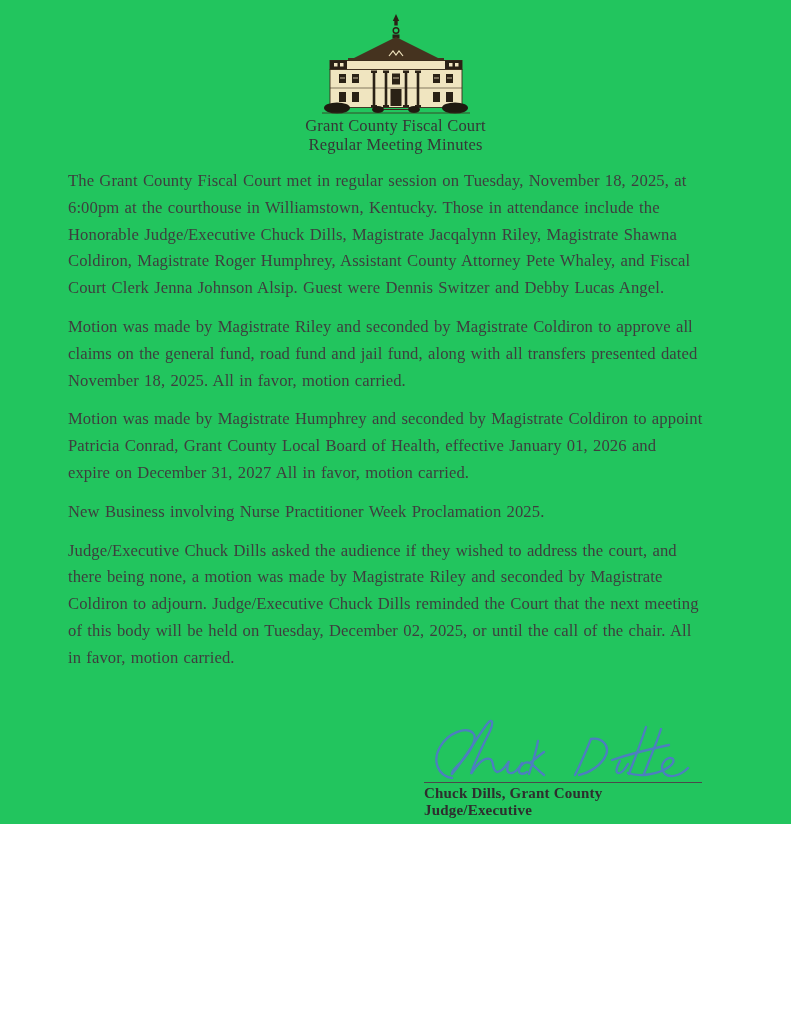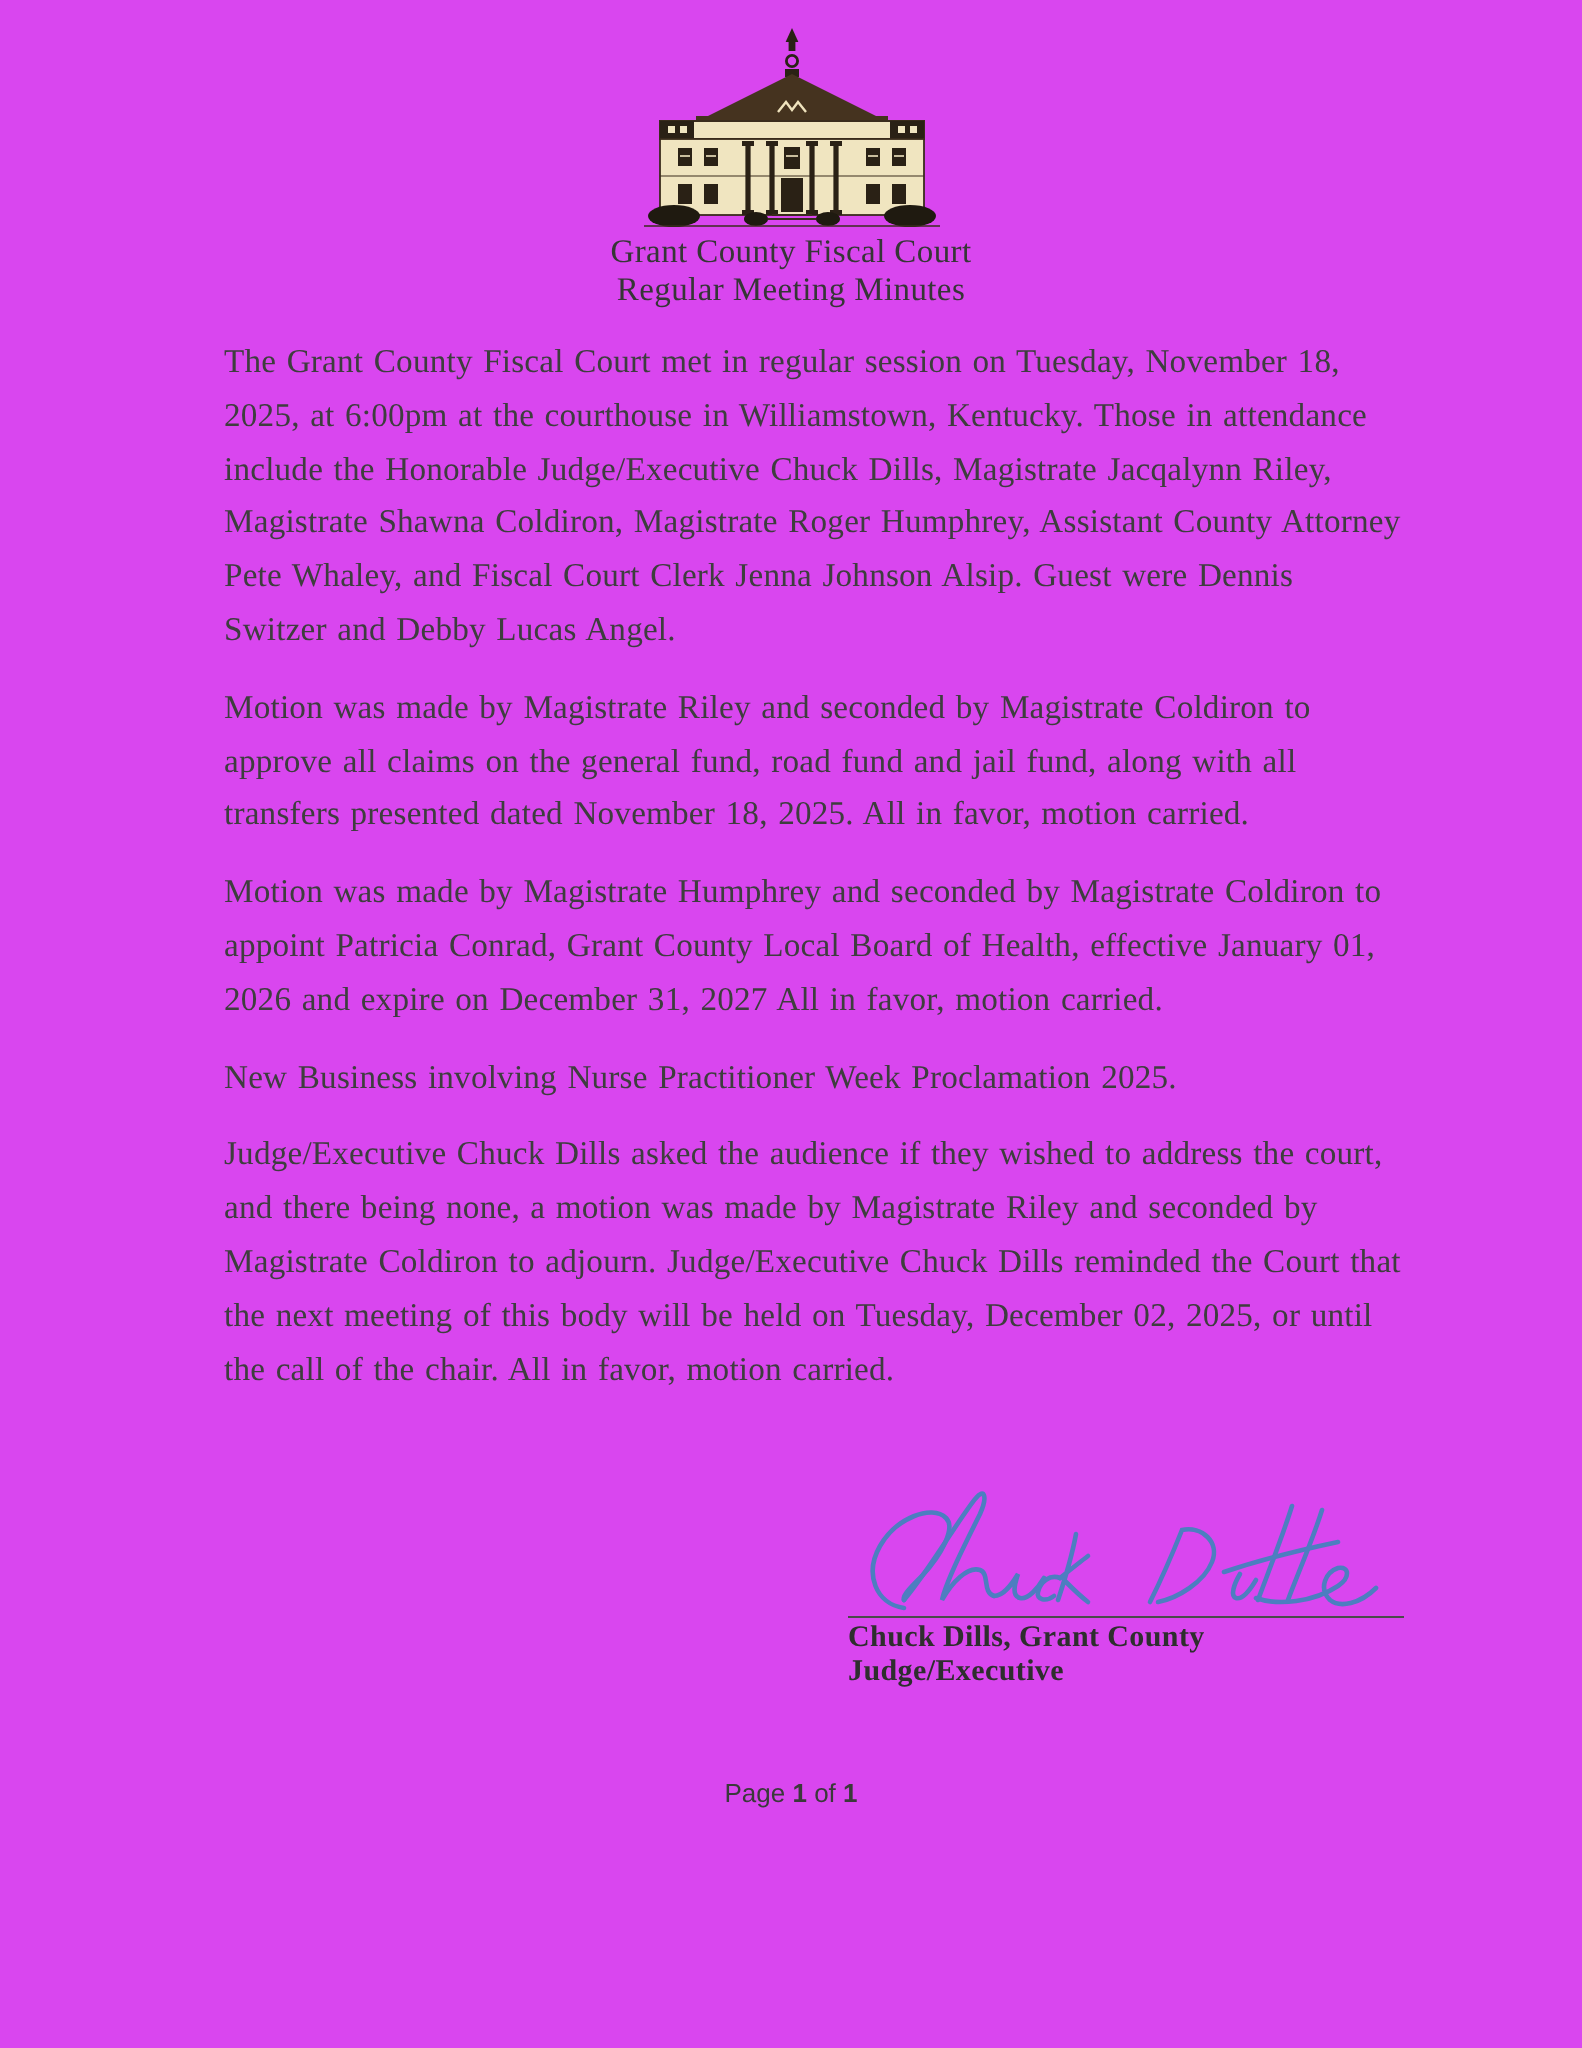--- a/index.html
+++ b/index.html
@@ -1,40 +1,40 @@
 <!DOCTYPE html>
 <html><head>
 <meta charset="utf-8">
 <style>
   html, body { margin: 0; padding: 0; background: #ffffff; }
   .page {
     position: relative;
     width: 791px;
-    height: 1024px;
+    height: 824px;
     margin: 0 auto;
-    background: #d946ef;
+    background: #22c55e;
     font-family: "Liberation Serif", serif;
     color: #3e3e3e;
     overflow: hidden;
   }
   .courthouse-wrap {
     width: 164px;
     margin: 13px auto 0;
   }
   .courthouse-wrap svg { display: block; }
   .title-block {
     text-align: center;
     font-size: 16.5px;
     line-height: 18.5px;
     color: #363636;
     margin-top: 2px;
     letter-spacing: 0.2px;
   }
   .minutes-body {
-    margin: 14px 88px 0 112px;
+    margin: 14px 88px 0 68px;
   }
   .minutes-body p {
     font-size: 16.6px;
     line-height: 26.8px;
     margin: 0 0 12px 0;
     letter-spacing: 0.1px;
     word-spacing: 1px;
   }
   .signature-block {
     width: 278px;

